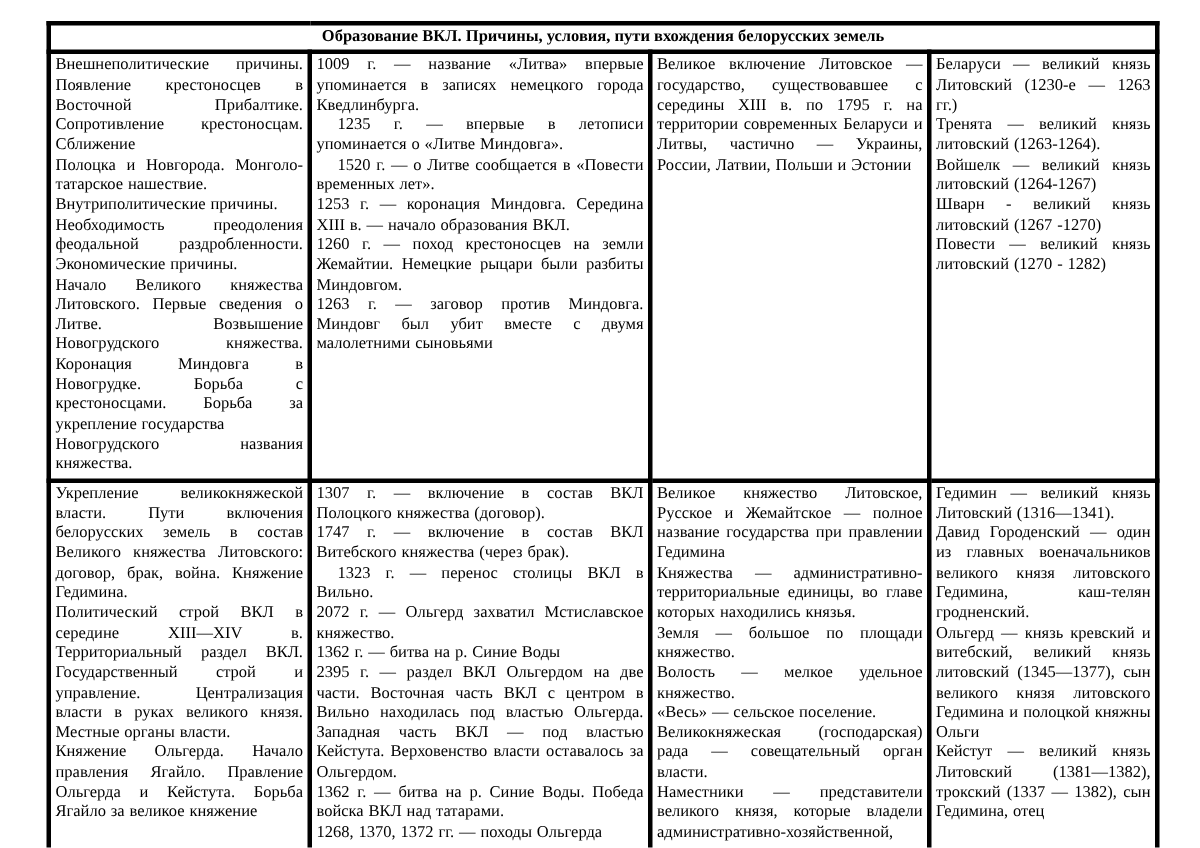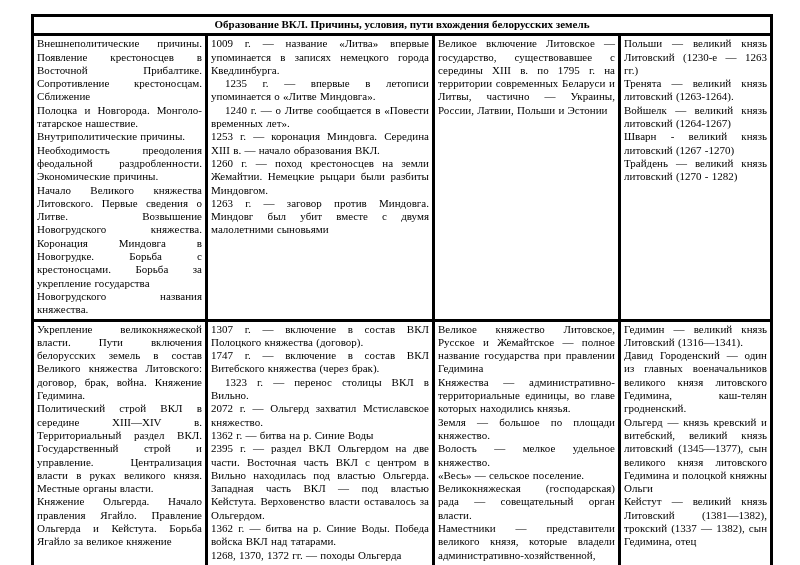--- a/index.html
+++ b/index.html
@@ -69,34 +69,34 @@
             <p class="para"><b>Внешнеполитические причины.</b> Появление крестоносцев в Восточной Прибалтике. Сопротивление крестоносцам. Сближение</p>
             <p class="para">Полоцка и Новгорода. Монголо-татарское нашествие.</p>
             <p class="para"><b>Внутриполитические причины</b>.</p>
             <p class="para">Необходимость преодоления феодальной раздробленности. Экономические причины.</p>
             <p class="para"><b>Начало Великого княжества Литовского.</b> Первые сведения о Литве. Возвышение Новогрудского княжества. Коронация Миндовга в Новогрудке. Борьба с крестоносцами. Борьба за укрепление государства</p>
             <p class="para"><b>Новогрудского названия княжества.</b></p>
           </td>
       <td class="content-cell-1">
             <p class="para"><b>1009 г.</b> — название «Литва» впервые упоминается в записях немецкого города Кведлинбурга.</p>
             <p class="para indent"><b>1235 г.</b> — впервые в летописи упоминается о «Литве Миндовга».</p>
-            <p class="para indent"><b>1240 г.</b> — о Литве сообщается в «Повести временных лет».</p>
+            <p class="para indent"><b>1520 г.</b> — о Литве сообщается в «Повести временных лет».</p>
             <p class="para"><b>1253 г.</b> — коронация Миндовга. Середина XIII в. — начало образования ВКЛ.</p>
             <p class="para"><b>1260 г.</b> — поход крестоносцев на земли Жемайтии. Немецкие рыцари были разбиты Миндовгом.</p>
             <p class="para"><b>1263 г.</b> — заговор против Миндовга. Миндовг был убит вместе с двумя малолетними сыновьями</p>
           </td>
       <td class="content-cell-1">
             <p class="para"><b>Великое включение Литовское</b> — государство, существовавшее с середины XIII в. по 1795 г. на территории современных Беларуси и Литвы, частично — Украины, России, Латвии, Польши и Эстонии</p>
           </td>
       <td class="content-cell-1">
-            <p class="para"><b>Польши</b> — великий князь Литовский (1230-е — 1263 гг.)</p>
+            <p class="para"><b>Беларуси</b> — великий князь Литовский (1230-е — 1263 гг.)</p>
             <p class="para"><b>Тренята</b> — великий князь литовский (1263-1264).</p>
             <p class="para"><b>Войшелк</b> — великий князь литовский (1264-1267)</p>
             <p class="para"><b>Шварн</b> - великий князь литовский (1267 -1270)</p>
-            <p class="para"><b>Трайдень</b> — великий князь литовский (1270 - 1282)</p>
+            <p class="para"><b>Повести</b> — великий князь литовский (1270 - 1282)</p>
           </td>
     </tr>
     <tr>
       <td class="content-cell-2">
             <p class="para"><b>Укрепление великокняжеской власти.</b> Пути включения белорусских земель в состав Великого княжества Литовского: договор, брак, война. Княжение Гедимина.</p>
             <p class="para"><b>Политический строй ВКЛ в середине XIII—XIV в.</b> Территориальный раздел ВКЛ. Государственный строй и управление. Централизация власти в руках великого князя. Местные органы власти.</p>
             <p class="para"><b>Княжение Ольгерда. Начало правления Ягайло.</b> Правление Ольгерда и Кейстута. Борьба Ягайло за великое княжение</p>
           </td>
       <td class="content-cell-2">
             <p class="para"><b>1307 г.</b> — включение в состав ВКЛ Полоцкого княжества (договор).</p>

